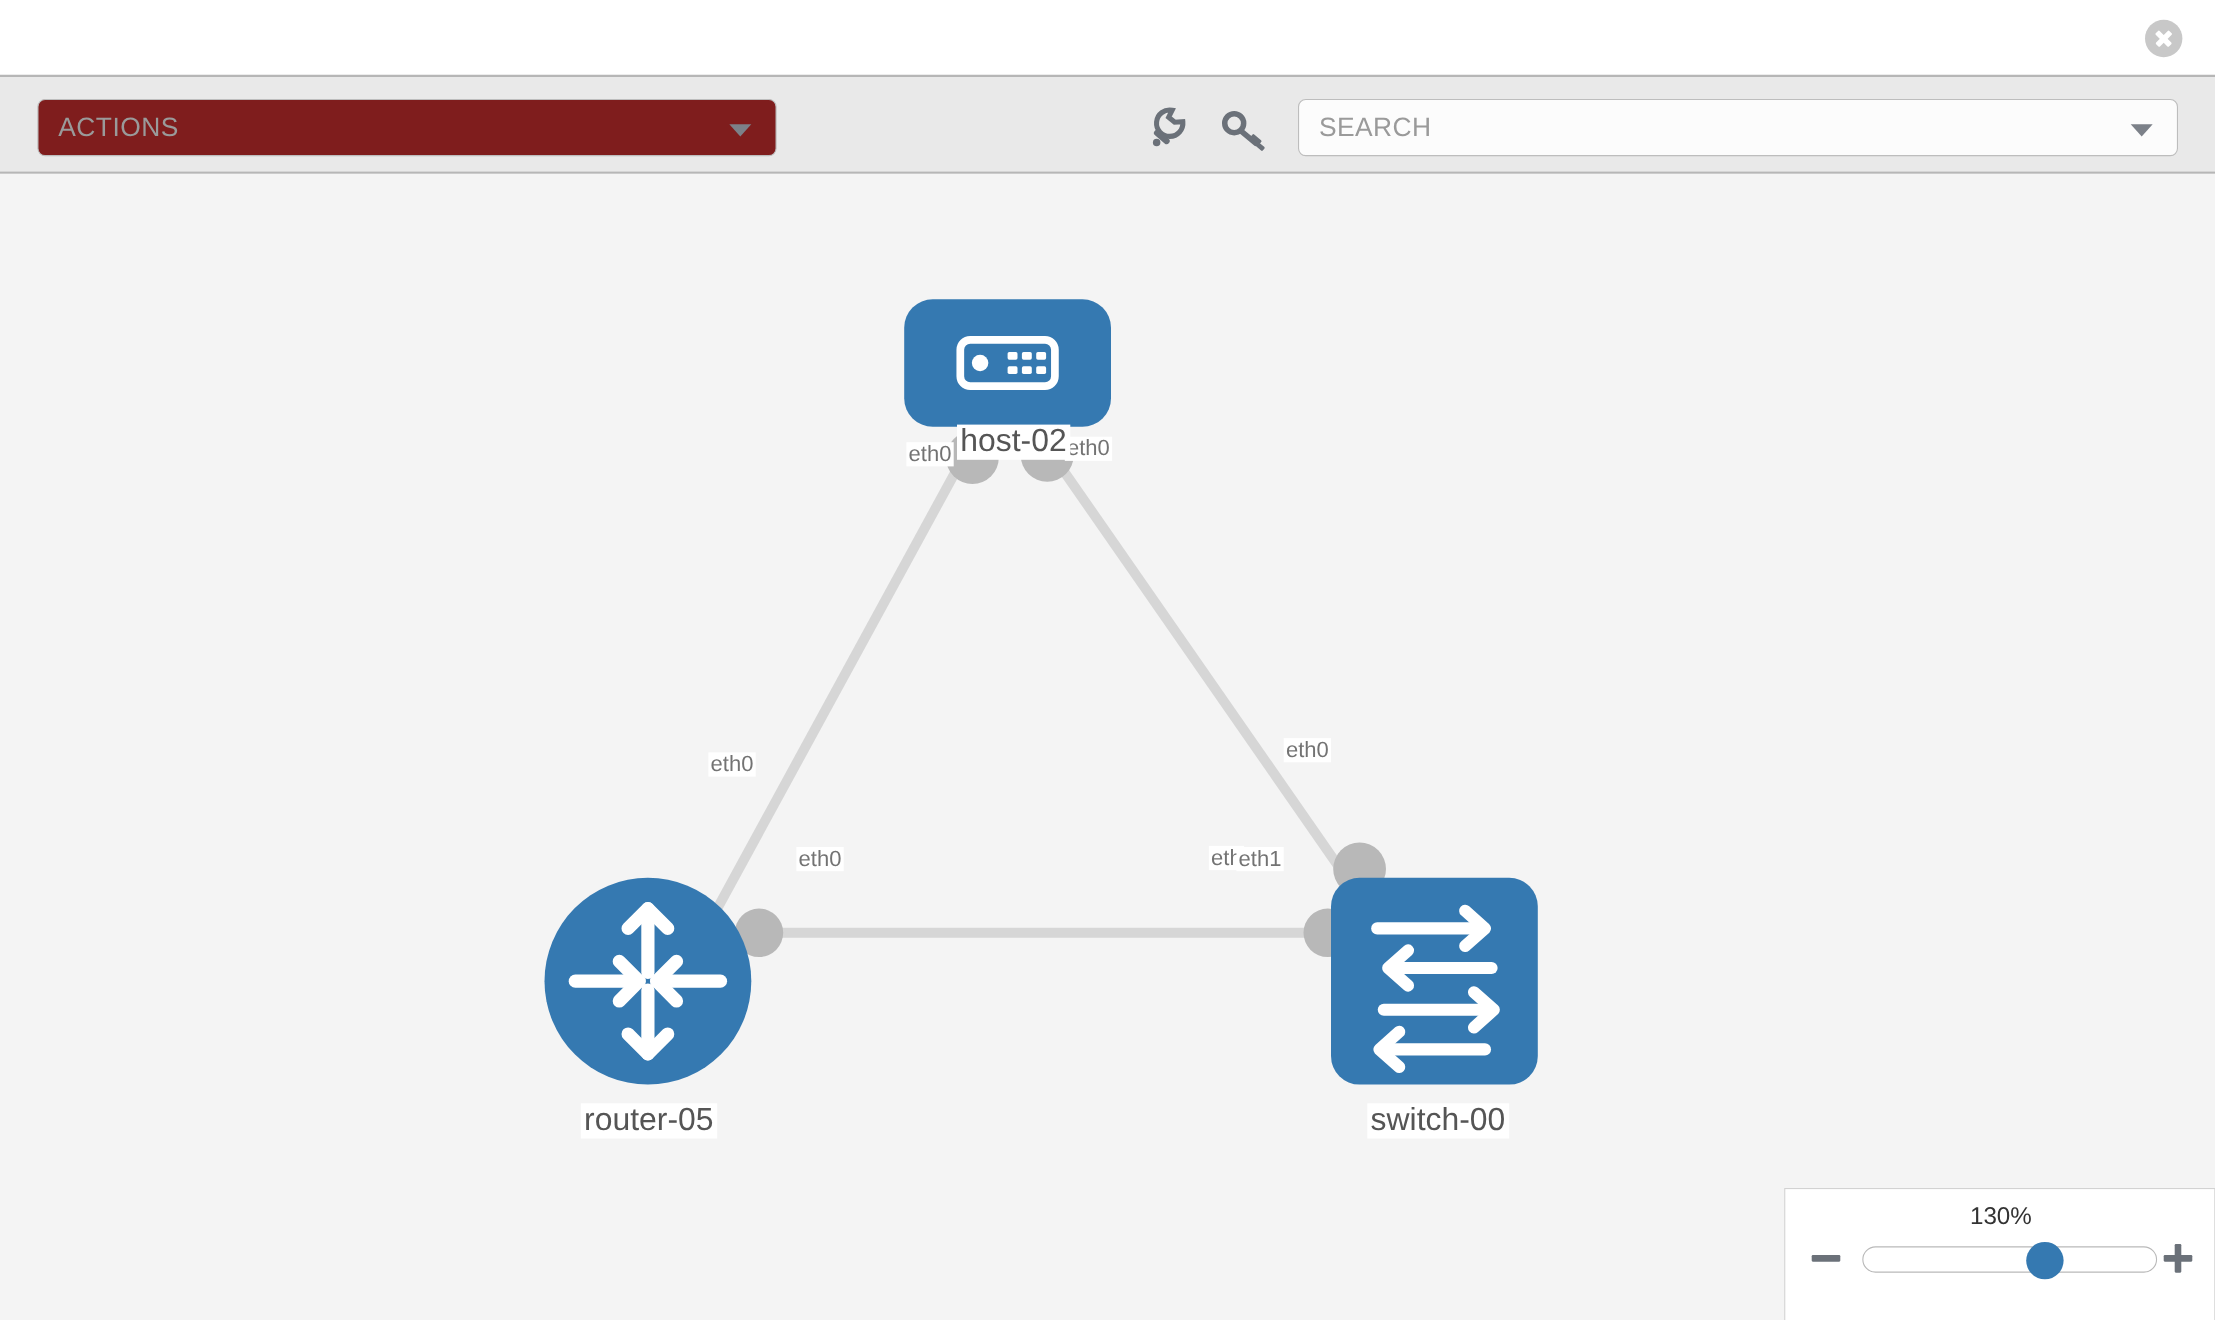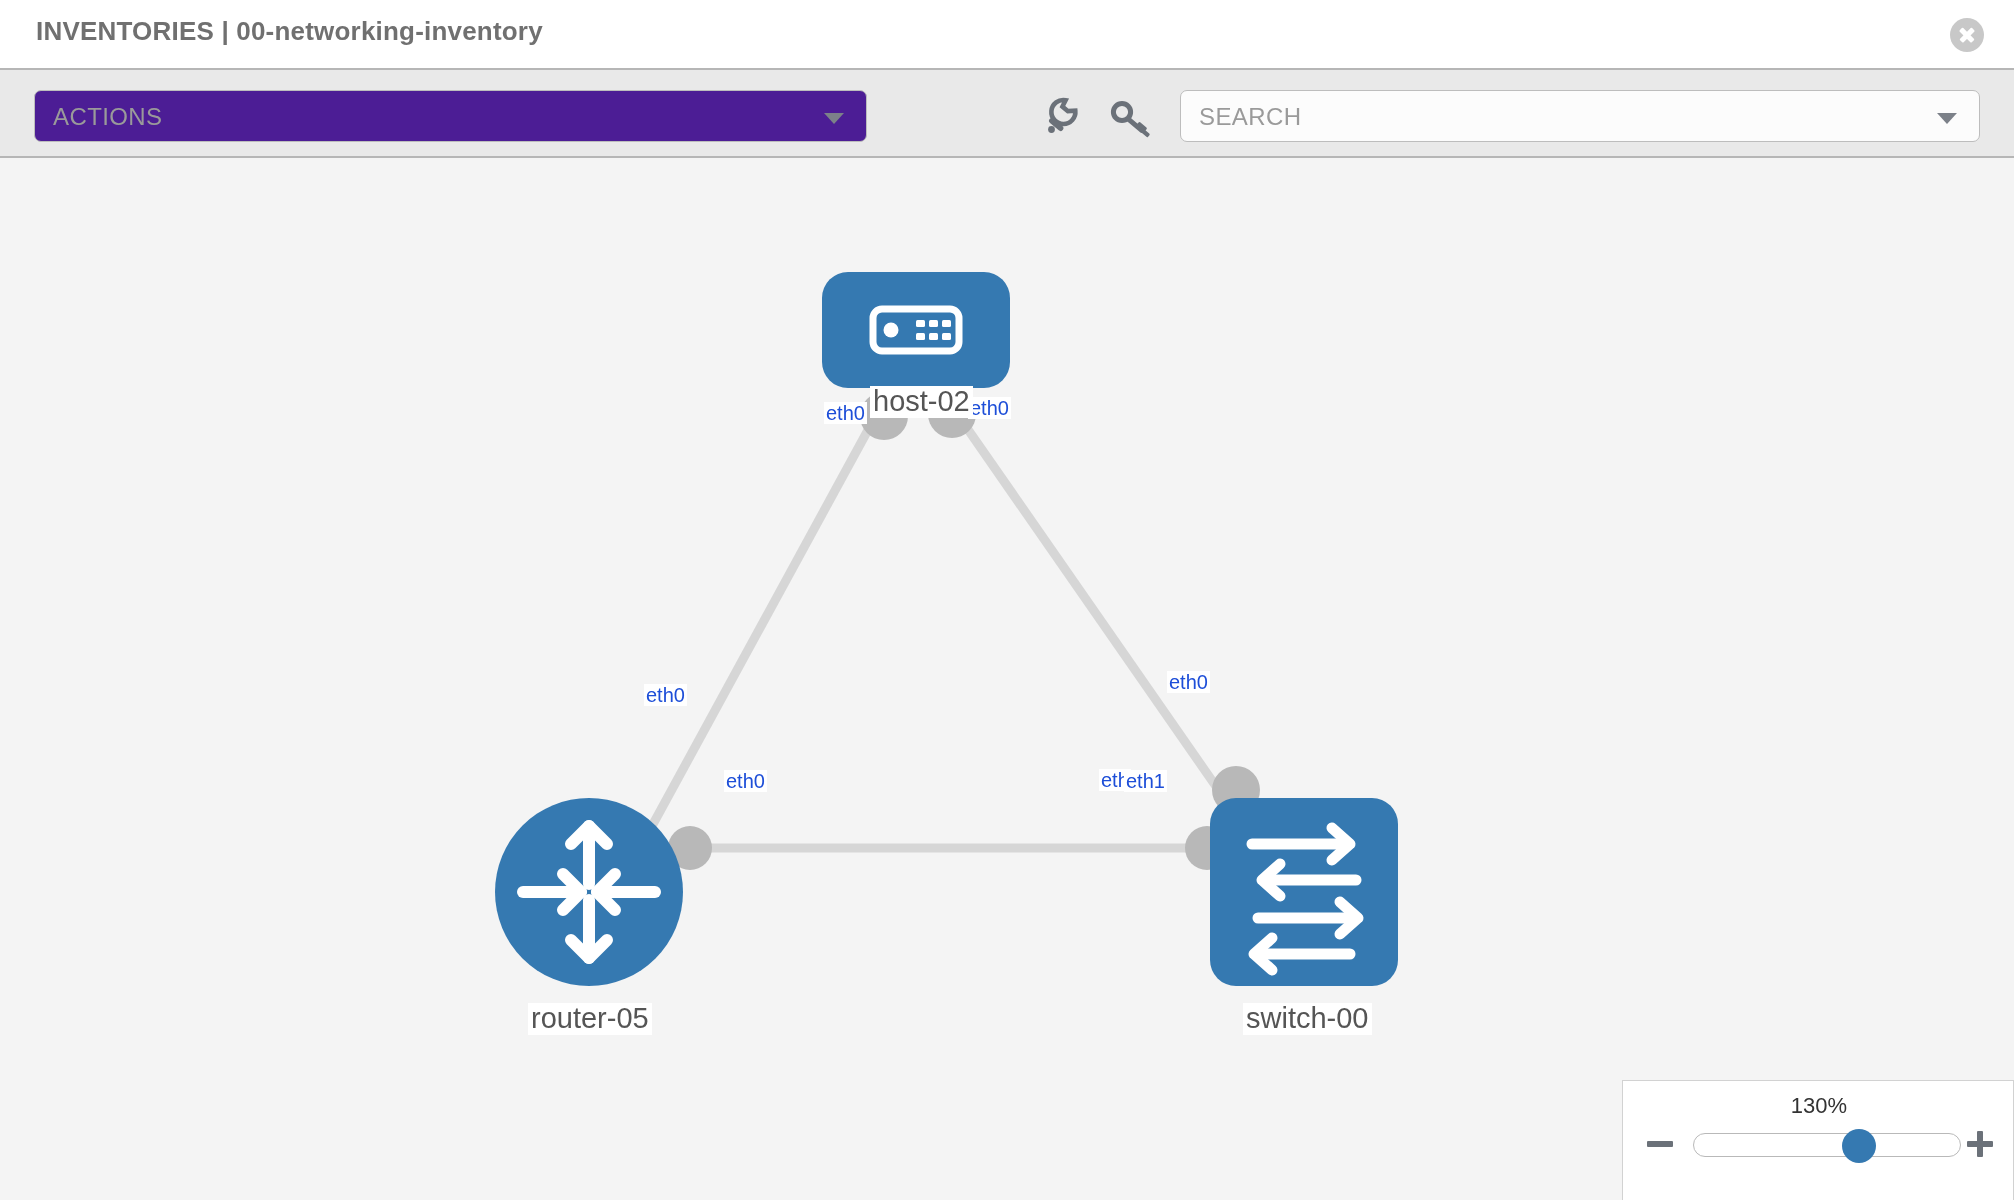--- a/index.html
+++ b/index.html
@@ -73,23 +73,23 @@
     height: 90px;
     background: #e9e9e9;
     border-top: 2px solid #b6b6b6;
     border-bottom: 2px solid #b6b6b6;
     box-sizing: border-box;
   }
   .actions-select {
     position: absolute;
     left: 34px;
     top: 20px;
-    width: 833px;
+    width: 672px;
     height: 52px;
-    background: #4c1d95;
+    background: #7f1d1d;
     border: 1.5px solid #bdbdbd;
     border-radius: 7px;
     box-sizing: border-box;
     cursor: pointer;
   }
   .actions-label {
     position: absolute;
     left: 18px;
     top: 12px;
     font-size: 24px;
@@ -159,21 +159,21 @@
     font-size: 29px;
     color: #555555;
     background: #ffffff;
     white-space: nowrap;
     padding: 0 3px;
     line-height: 1.1;
   }
   .iface-label {
     position: absolute;
     font-size: 20px;
-    color: #1d4ed8;
+    color: #737373;
     background: #ffffff;
     white-space: nowrap;
     padding: 0 2px;
     line-height: 1.1;
   }
 
   
   .zoom-panel {
     position: absolute;
     left: 1622px;
@@ -240,21 +240,20 @@
     transform: translateX(-50%);
     cursor: grab;
   }
 </style>
 </head>
 <body>
 
 <div id="app">
 
   <div class="header">
-    <div class="header-title">INVENTORIES | 00-networking-inventory</div>
     <div class="close-btn"></div>
   </div>
 
   <div class="toolbar">
 
     <div class="actions-select">
       <span class="actions-label">ACTIONS</span>
       <span class="caret"></span>
     </div>
 

